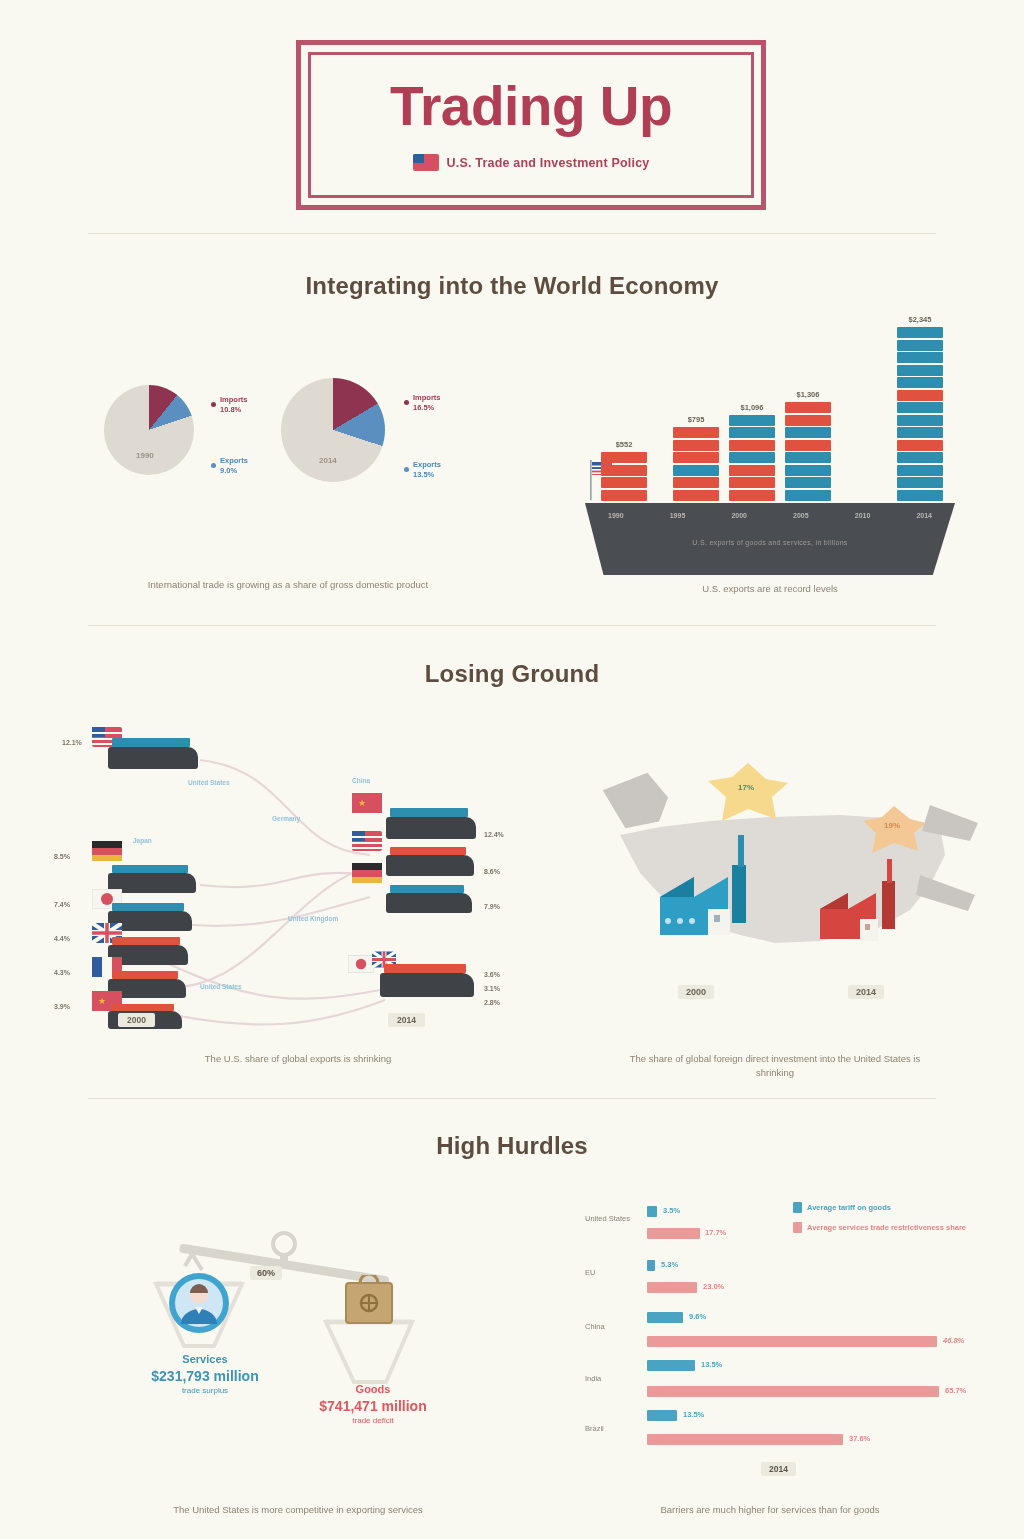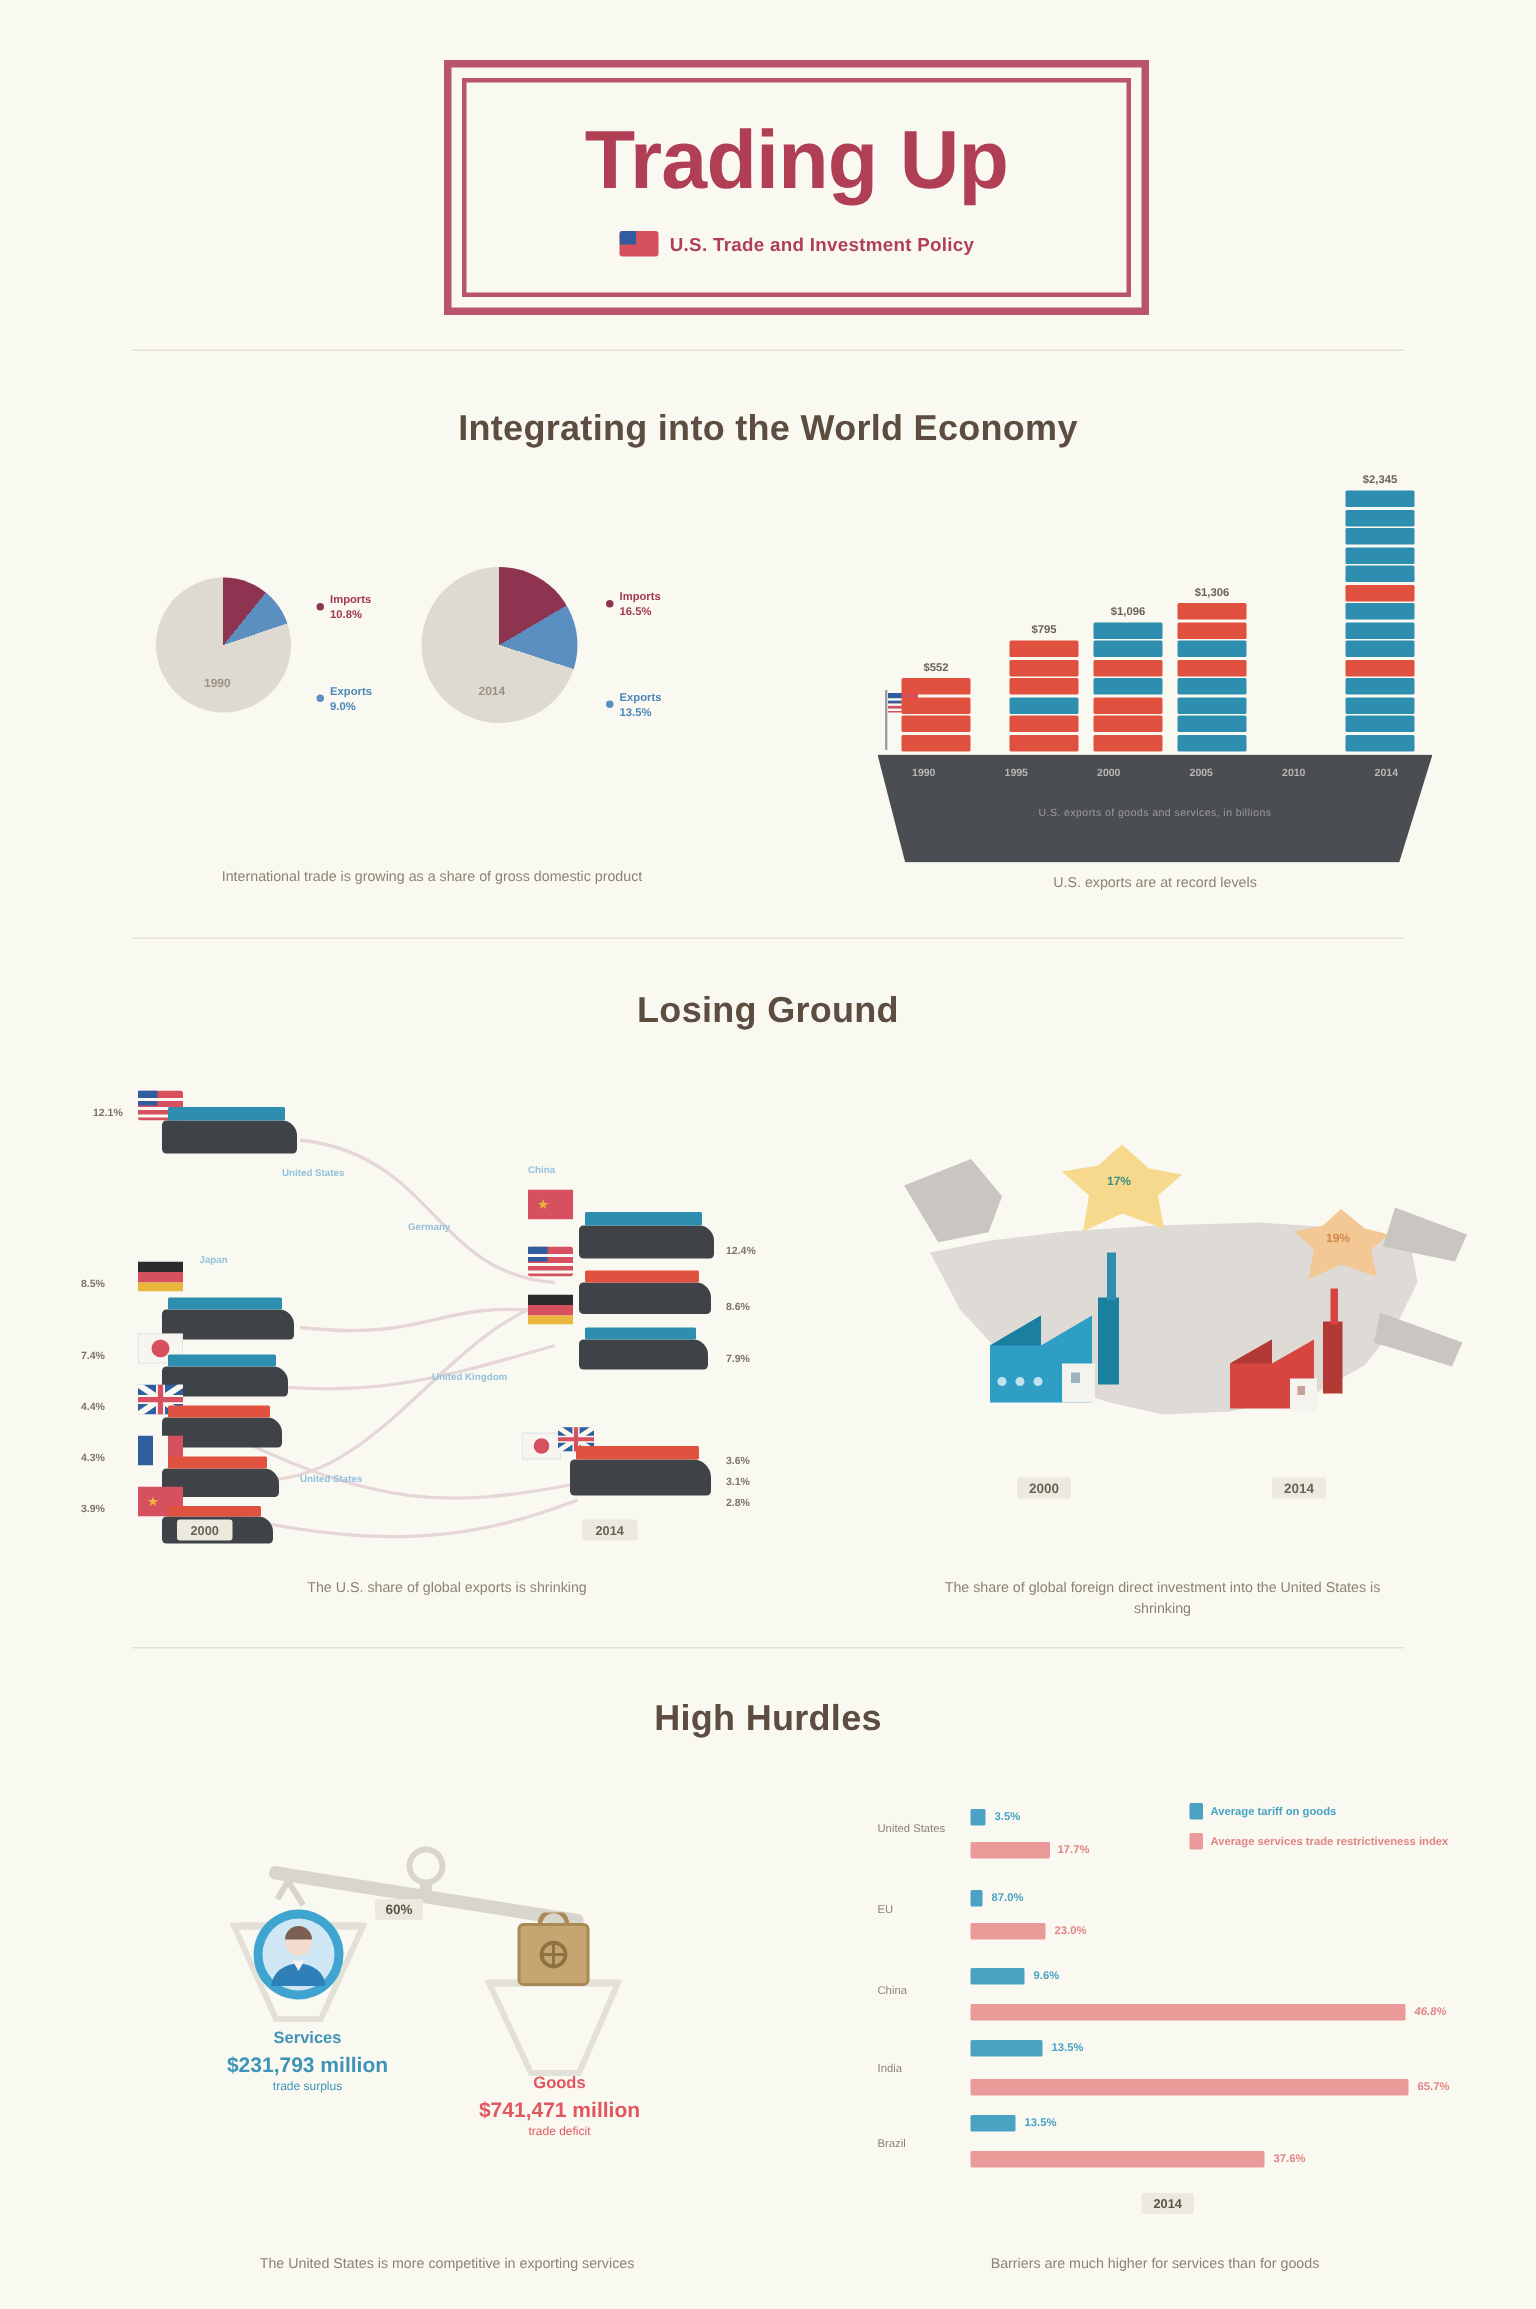--- a/index.html
+++ b/index.html
@@ -589,35 +589,35 @@
   <div class="caption" style="left:88px; top:1503px; width:420px;">The United States is more competitive in exporting services</div>
 
   <div class="tariff">
 
     <div class="legend-item" style="left:208px; top:2px;">
       <span class="legend-sw" style="background:#4ba3c3;"></span>
       <span class="legend-tx" style="color:#4ba3c3;">Average tariff on goods</span>
     </div>
     <div class="legend-item" style="left:208px; top:22px;">
       <span class="legend-sw" style="background:#eb9a9a;"></span>
-      <span class="legend-tx" style="color:#e08585;">Average services trade restrictiveness index</span>
+      <span class="legend-tx" style="color:#e08585;">Average services trade restrictiveness share</span>
     </div>
 
     <div class="t-row" style="top:4px; height:46px;">
       <div class="t-cat" style="top:10px;">United States</div>
       <div class="t-bar goods" style="top:2px;  width:10px;"></div>
       <div class="t-val goods" style="left:78px; top:2px;">3.5%</div>
       <div class="t-bar serv" style="top:24px; width:53px;"></div>
       <div class="t-val serv" style="left:120px; top:24px;">17.7%</div>
     </div>
 
     <div class="t-row" style="top:58px; height:46px;">
       <div class="t-cat" style="top:10px;">EU</div>
       <div class="t-bar goods" style="top:2px;  width:8px;"></div>
-      <div class="t-val goods" style="left:76px; top:2px;">87.0%</div>
+      <div class="t-val goods" style="left:76px; top:2px;">5.3%</div>
       <div class="t-bar serv" style="top:24px; width:50px;"></div>
       <div class="t-val serv" style="left:118px; top:24px;">23.0%</div>
     </div>
 
     <div class="t-row" style="top:110px; height:48px;">
       <div class="t-cat" style="top:12px;">China</div>
       <div class="t-bar goods" style="top:2px;  width:36px;"></div>
       <div class="t-val goods" style="left:104px; top:2px;">9.6%</div>
       <div class="t-bar serv" style="top:26px; width:290px;"></div>
       <div class="t-val serv" style="left:358px; top:26px;font-style:italic;">46.8%</div>

